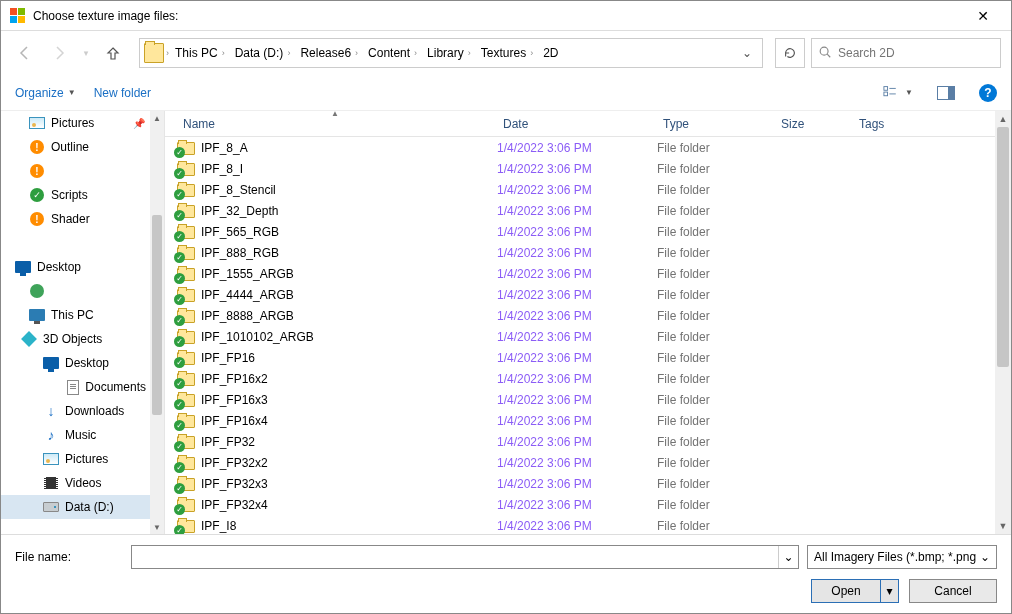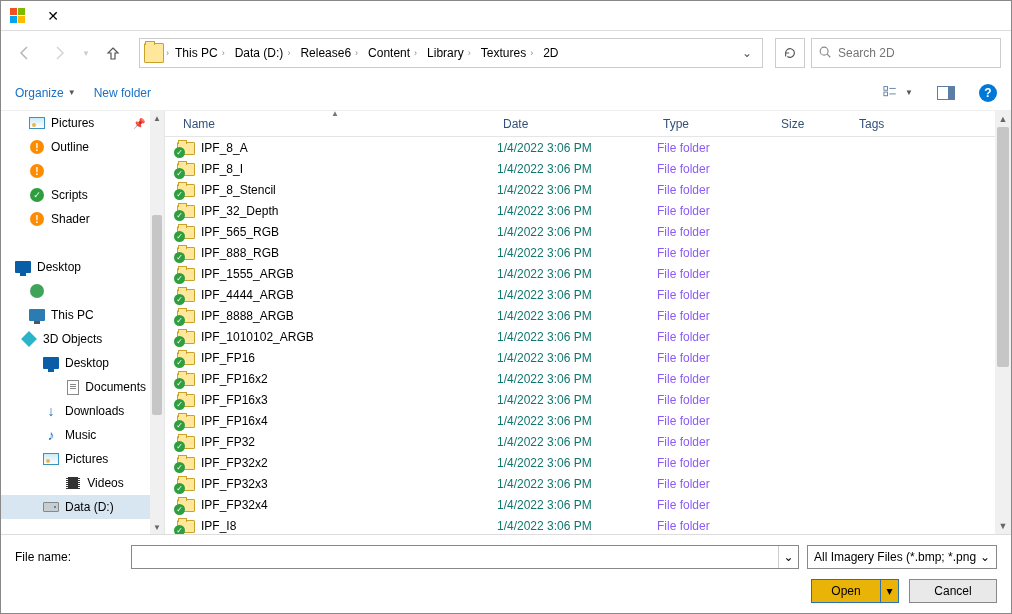--- a/index.html
+++ b/index.html
@@ -72,53 +72,54 @@
   .files .fscroll .track{flex:1;position:relative;width:16px;}
   .files .fscroll .thumb{position:absolute;left:2px;top:0;width:12px;height:240px;background:#c6c6c6;border-radius:2px;}
   .colheaders { display:flex; height:26px; align-items:center; border-bottom:1px solid #e5e5e5; padding-left:12px; padding-right:16px; color:#30517a; }
   .colheaders .col { padding:0 6px; cursor:pointer; display:flex;align-items:center; gap:4px; }
   .col-name{width:320px;} .col-date{width:160px;} .col-type{width:118px;} .col-size{width:78px;} .col-tags{flex:1;}
   .sort-ind { width:100%; text-align:center; font-size:8px; color:#777; height:8px; position:absolute; top:-2px; left:0; }
   .colheaders { position:relative; }
   .filebody { flex:1; overflow:hidden; padding-right:16px; }
   .row { display:flex; height:21px; align-items:center; padding-left:12px; cursor:pointer; }
   .row .cname{width:320px; display:flex;align-items:center;gap:6px;} 
-  .row .cdate{width:160px;color:#0f766e;} 
-  .row .ctype{width:118px;color:#8b5cf6;} 
+  .row .cdate{width:160px;color:#8b5cf6;} 
+  .row .ctype{width:118px;color:#737373;} 
   .row .csize{width:78px;} .row .ctags{flex:1;}
   .fico { width:18px; height:16px; position:relative; }
   .fico .fold { width:18px;height:13px;background:#ffe79c;border:1px solid #c9a227;border-radius:1px;position:absolute;top:2px; }
   .fico .fold::before{content:"";position:absolute;top:-3px;left:0;width:7px;height:3px;background:#ffe79c;border:1px solid #c9a227;border-bottom:none;}
   .fico .badge{position:absolute;left:-3px;bottom:-2px;width:11px;height:11px;border-radius:50%;background:#2e9e3f;color:#fff;font-size:8px;display:flex;align-items:center;justify-content:center;}
 
   
   .bottom { padding: 10px 14px; display:flex; flex-direction:column; gap:10px; background:#fff; }
   .fnrow { display:flex; align-items:center; gap:8px; }
   .fnrow label { width:108px; }
   .fnrow .combo { flex:1; height:24px; border:1px solid #888; display:flex; }
   .fnrow .combo input { flex:1; border:none; outline:none; padding:0 6px; }
   .fnrow .combo .dd { width:20px; border-left:1px solid #ccc; display:flex;align-items:center;justify-content:center; cursor:pointer; }
   .filter { width:190px; height:24px; border:1px solid #888; display:flex;align-items:center; padding:0 6px; gap:4px; cursor:pointer; }
   .filter span:first-child{flex:1; white-space:nowrap; overflow:hidden;}
   .btnrow { display:flex; justify-content:flex-end; gap:10px; }
   .btn { width:88px; height:24px; border:1px solid #888; background:#e9e9e9; display:flex;align-items:center;justify-content:center; cursor:pointer; }
-  .btn.primary { border:1px solid #2b6fb5; background:#eab308; position:relative; }
+  .btn.primary { border:1px solid #2b6fb5; background:#e5e5e5; position:relative; }
   .btn.primary .split { position:absolute; right:0; top:0; bottom:0; width:18px; border-left:1px solid #2b6fb5; display:flex;align-items:center;justify-content:center; }
   .btn.primary .lbl { flex:1; text-align:center; padding-right:18px; }
 </style>
 </head>
 <body>
 
 <div class="titlebar">
   <div class="app-icon">
     <span style="background:#f25022"></span>
       <span style="background:#7fba00"></span>
     <span style="background:#00a4ef"></span>
       <span style="background:#ffb900"></span>
   </div>
+  <div class="title">Choose texture image files:</div>
   <div class="close">✕</div>
 </div>
 
 <div class="navrow">
   <div class="navbtn">
       <svg width="16" height="16" viewBox="0 0 16 16">
         <path d="M10 2 L4 8 L10 14" stroke="#b6b6b6" stroke-width="1.5" fill="none"></path>
       </svg>
     </div>
   <div class="navbtn">
@@ -288,21 +289,21 @@
             <div class="ico-music">♪</div>
           </span>
           <span>Music</span>
         </div>
         <div class="sb-item" style="padding-left: 42px;">
           <span class="sb-ico">
             <div class="ico-pic"></div>
           </span>
           <span>Pictures</span>
         </div>
-        <div class="sb-item" style="padding-left: 42px; justify-content: center;">
+        <div class="sb-item" style="padding-left: 42px;">
           <span class="sb-ico">
             <div class="ico-film"></div>
           </span>
           <span>Videos</span>
         </div>
         <div class="sb-item sel" style="padding-left: 42px;">
           <span class="sb-ico">
             <div class="ico-drive"></div>
           </span>
           <span>Data (D:)</span>

